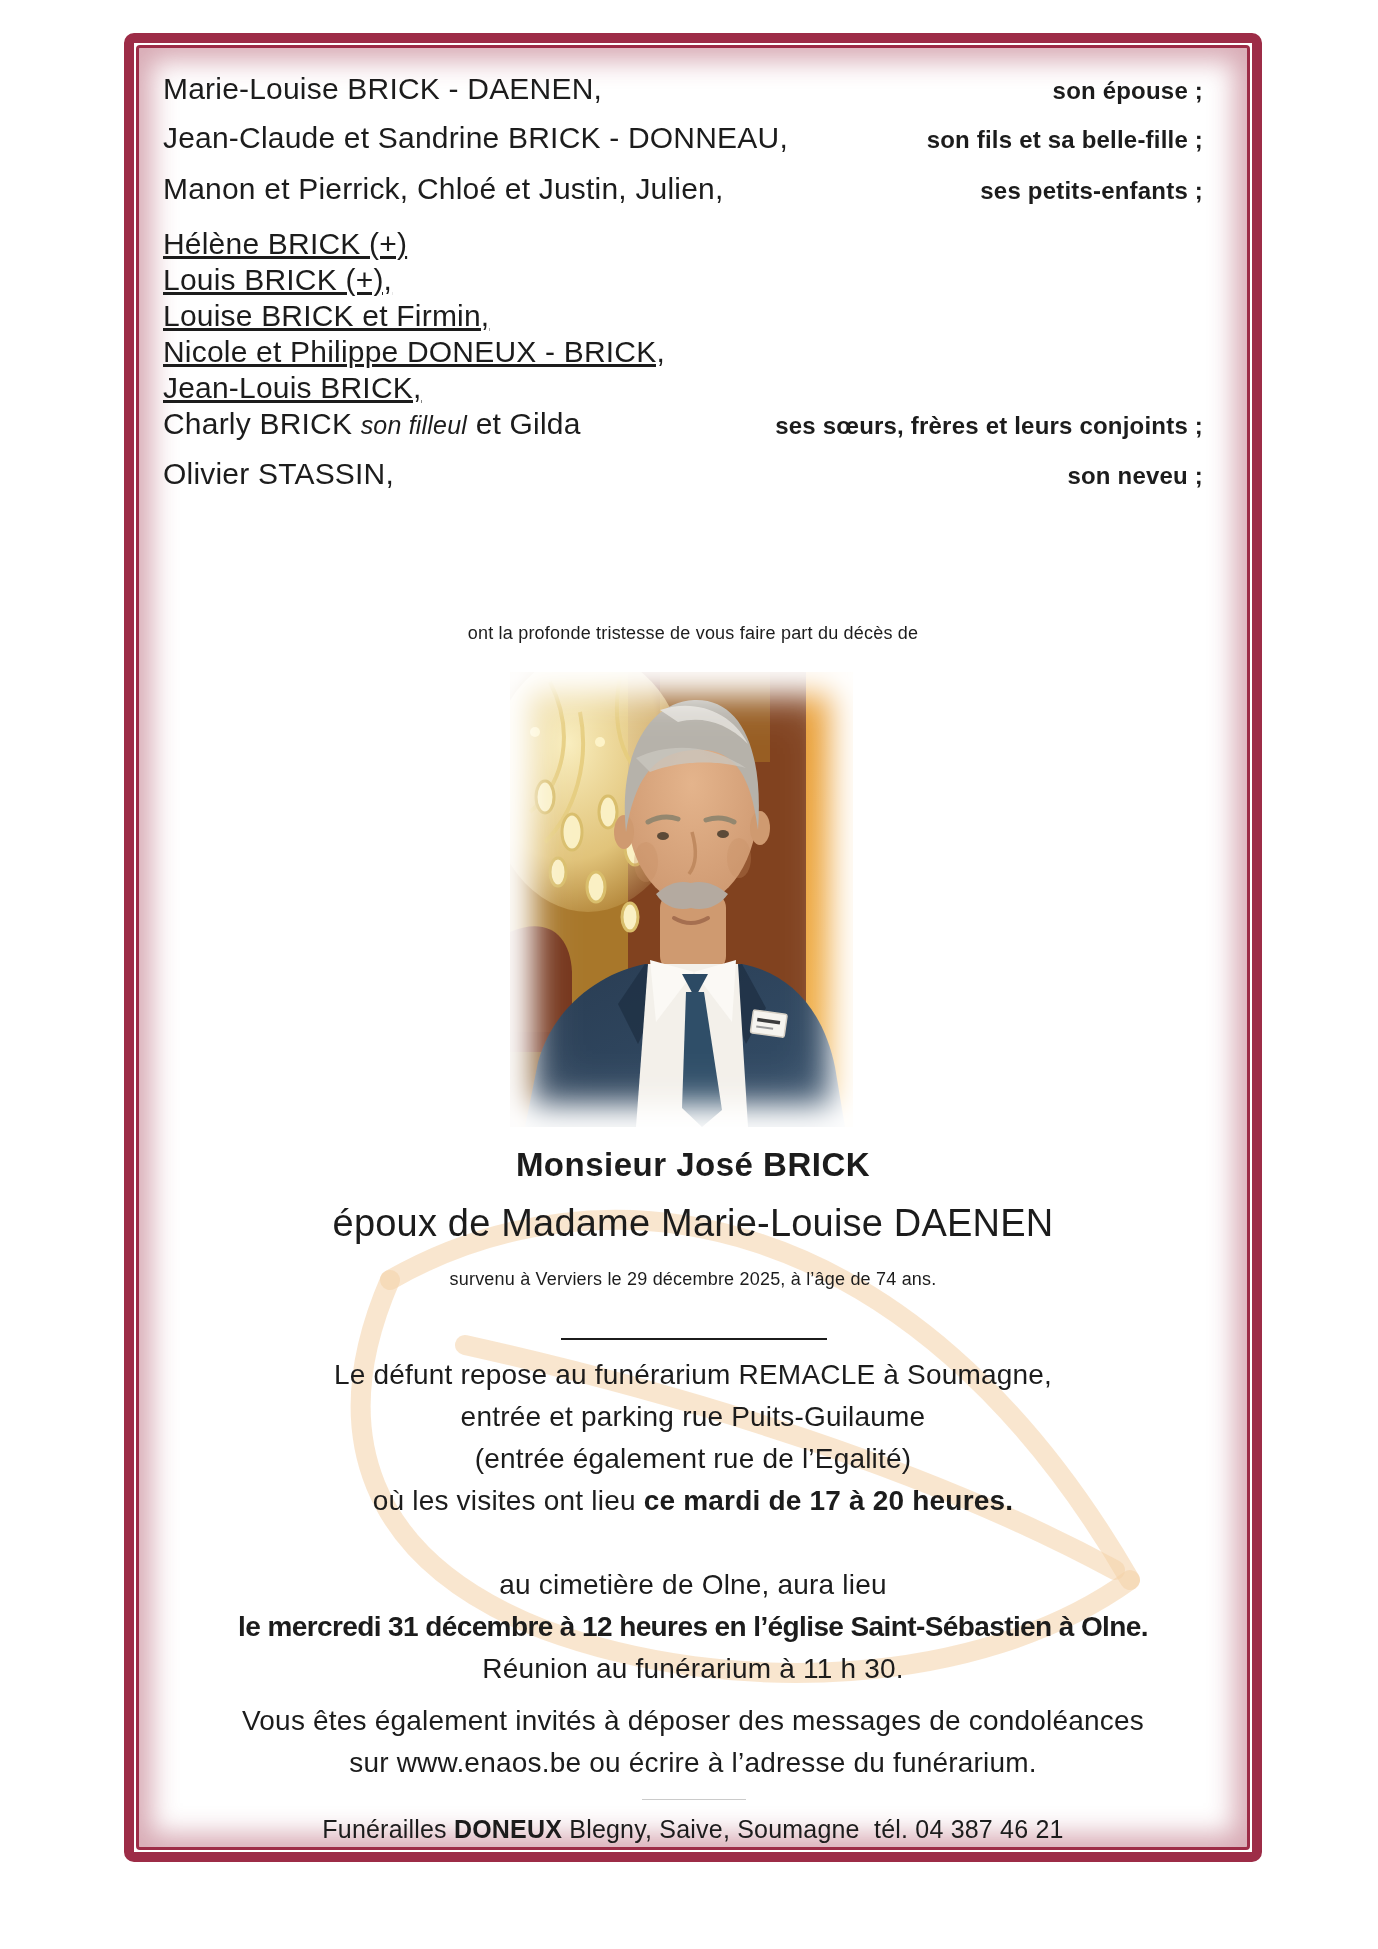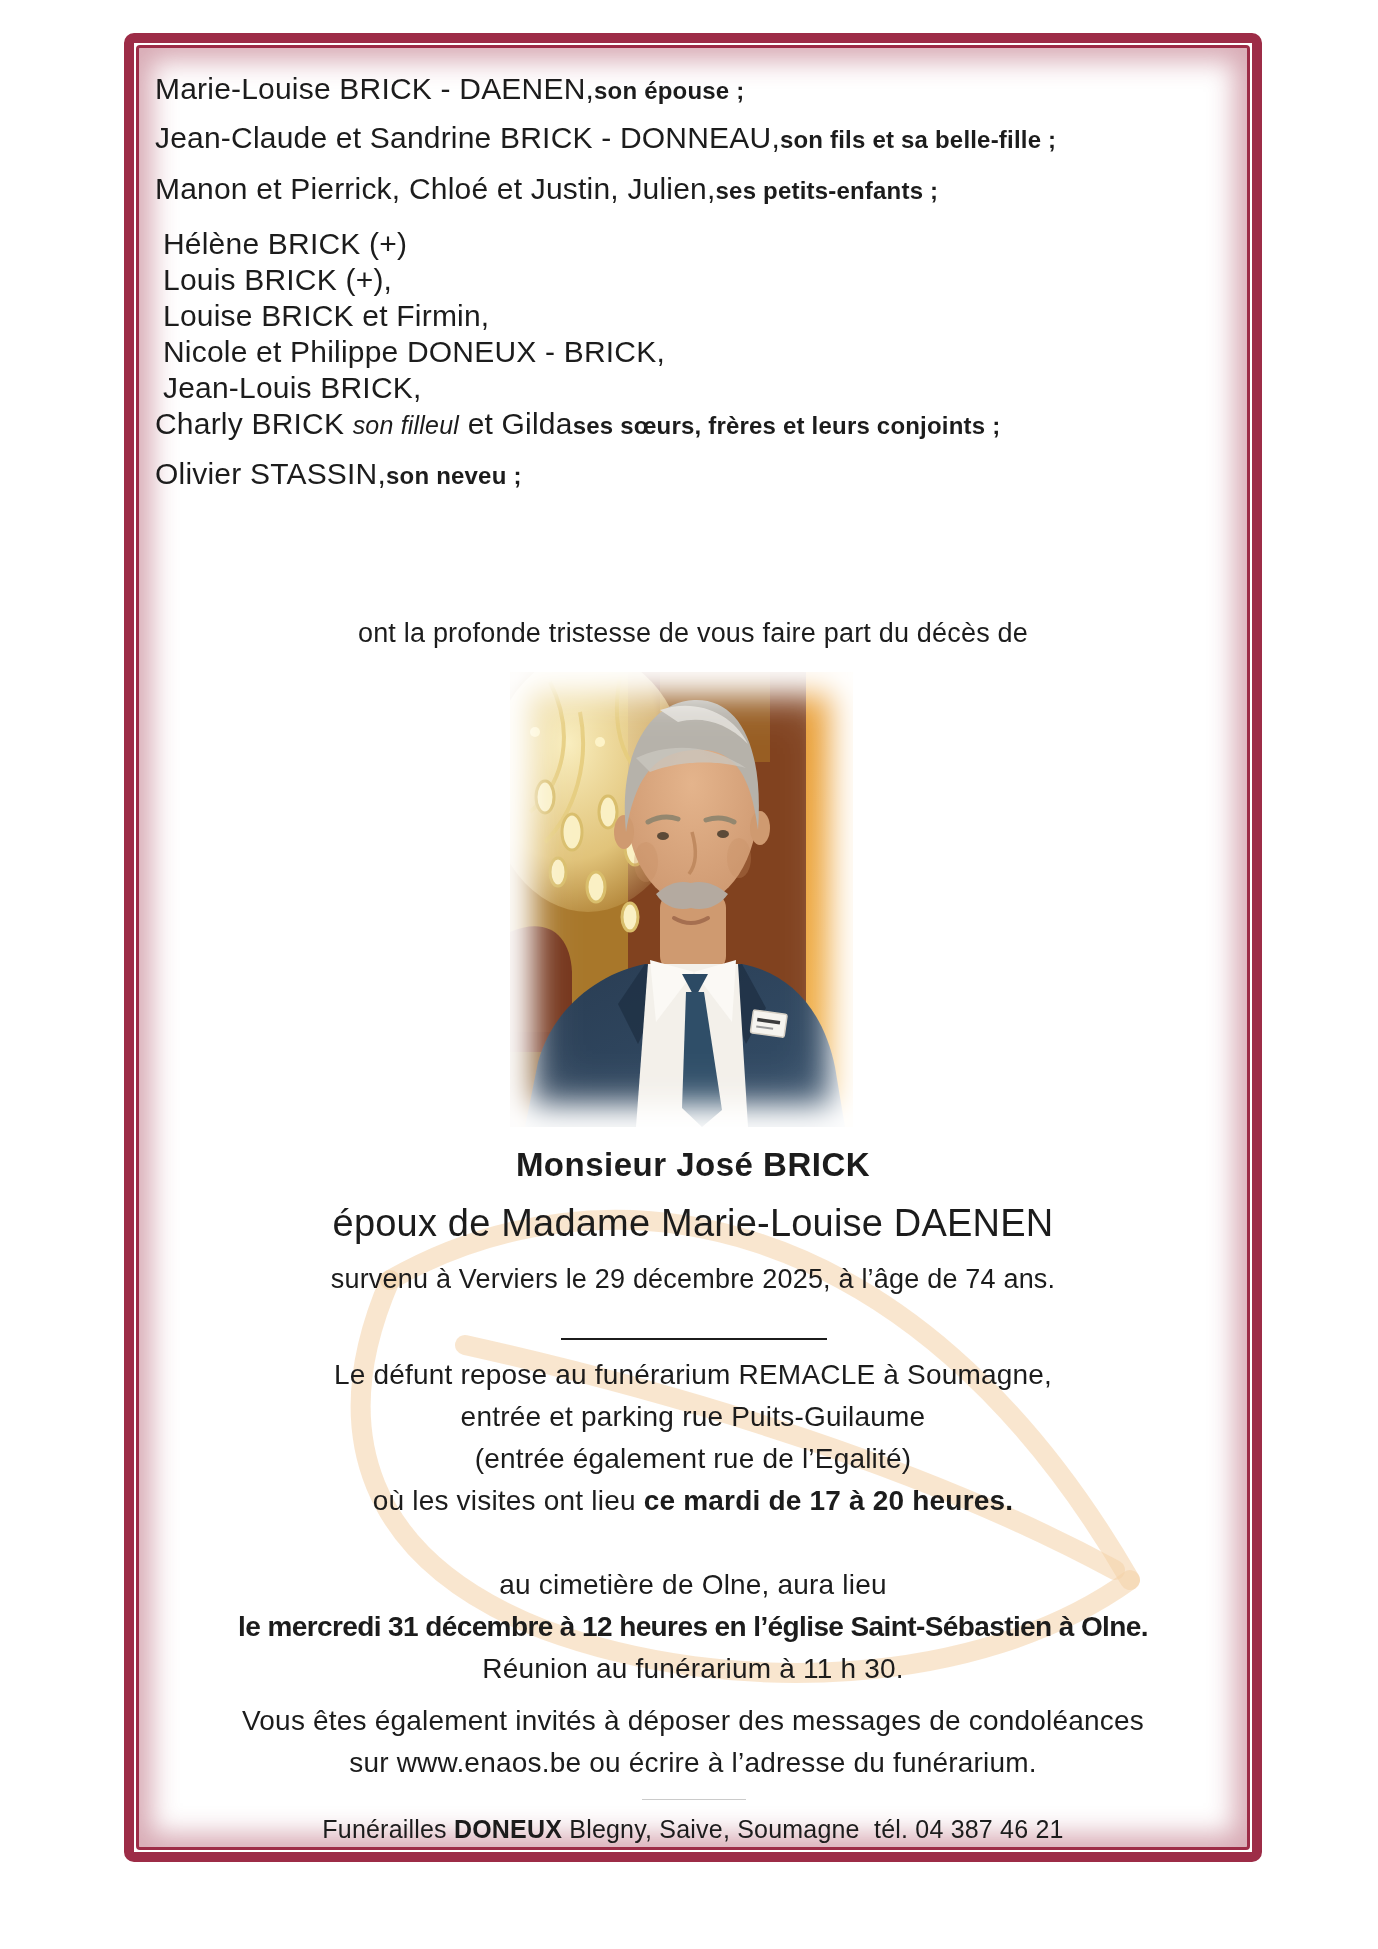--- a/index.html
+++ b/index.html
@@ -19,35 +19,35 @@
   }
   .frame::before{
     content:""; position:absolute; inset:2px;
     border:3px solid var(--maroon); border-radius:4px;
     box-shadow: inset 0 0 26px 13px rgba(157,44,71,0.40);
   }
   
   .watermark{position:absolute; left:300px; top:1140px; width:900px; height:560px; z-index:0;}
   
   .row{
-    position:absolute; left:155px; right:175px;
-    display:flex; justify-content:flex-start; align-items:baseline; z-index:3;
+    position:absolute; left:163px; right:175px;
+    display:flex; justify-content:space-between; align-items:baseline; z-index:3;
   }
   .nm{font-size:30px; line-height:36px; letter-spacing:.2px; white-space:nowrap;}
   .rel{font-size:24px; letter-spacing:.2px; white-space:nowrap;font-weight:bold;}
-  .sibs{position:absolute; left:163px; top:226px; z-index:3;}
+  .sibs{position:absolute; left:163px; top:226px; z-index:3;text-decoration:underline;}
   .sibs div{font-size:30px; line-height:36px; letter-spacing:.2px;}
   .filleul{font-style:italic; font-size:25px;}
   .ctr{
     position:absolute; left:124px; width:1138px; text-align:center;
     font-size:28px; line-height:34px; letter-spacing:.2px; white-space:nowrap; z-index:3;
   }
   .title{font-size:33px; font-weight:bold; letter-spacing:.5px;text-align:center;}
   .subtitle{font-size:38px;}
-  .small{font-size:27px;}
+  .small{font-size:18px;}
   .tightbold{font-weight:bold; letter-spacing:-0.6px;}
   b{font-weight:bold;}
   .divider{position:absolute; left:561px; top:1338px; width:266px; height:2px; background:#1c1c1c; z-index:3;}
   .footer-divider{position:absolute; left:642px; top:1799px; width:104px; height:1px; background:#cbcbcb; z-index:3;}
   .footer{font-size:25px;}
   
   .photo{position:absolute; left:510px; top:672px; width:343px; height:455px; z-index:2;}
   .photo svg{display:block;}
   .photo .vignette{
     position:absolute; inset:0;

